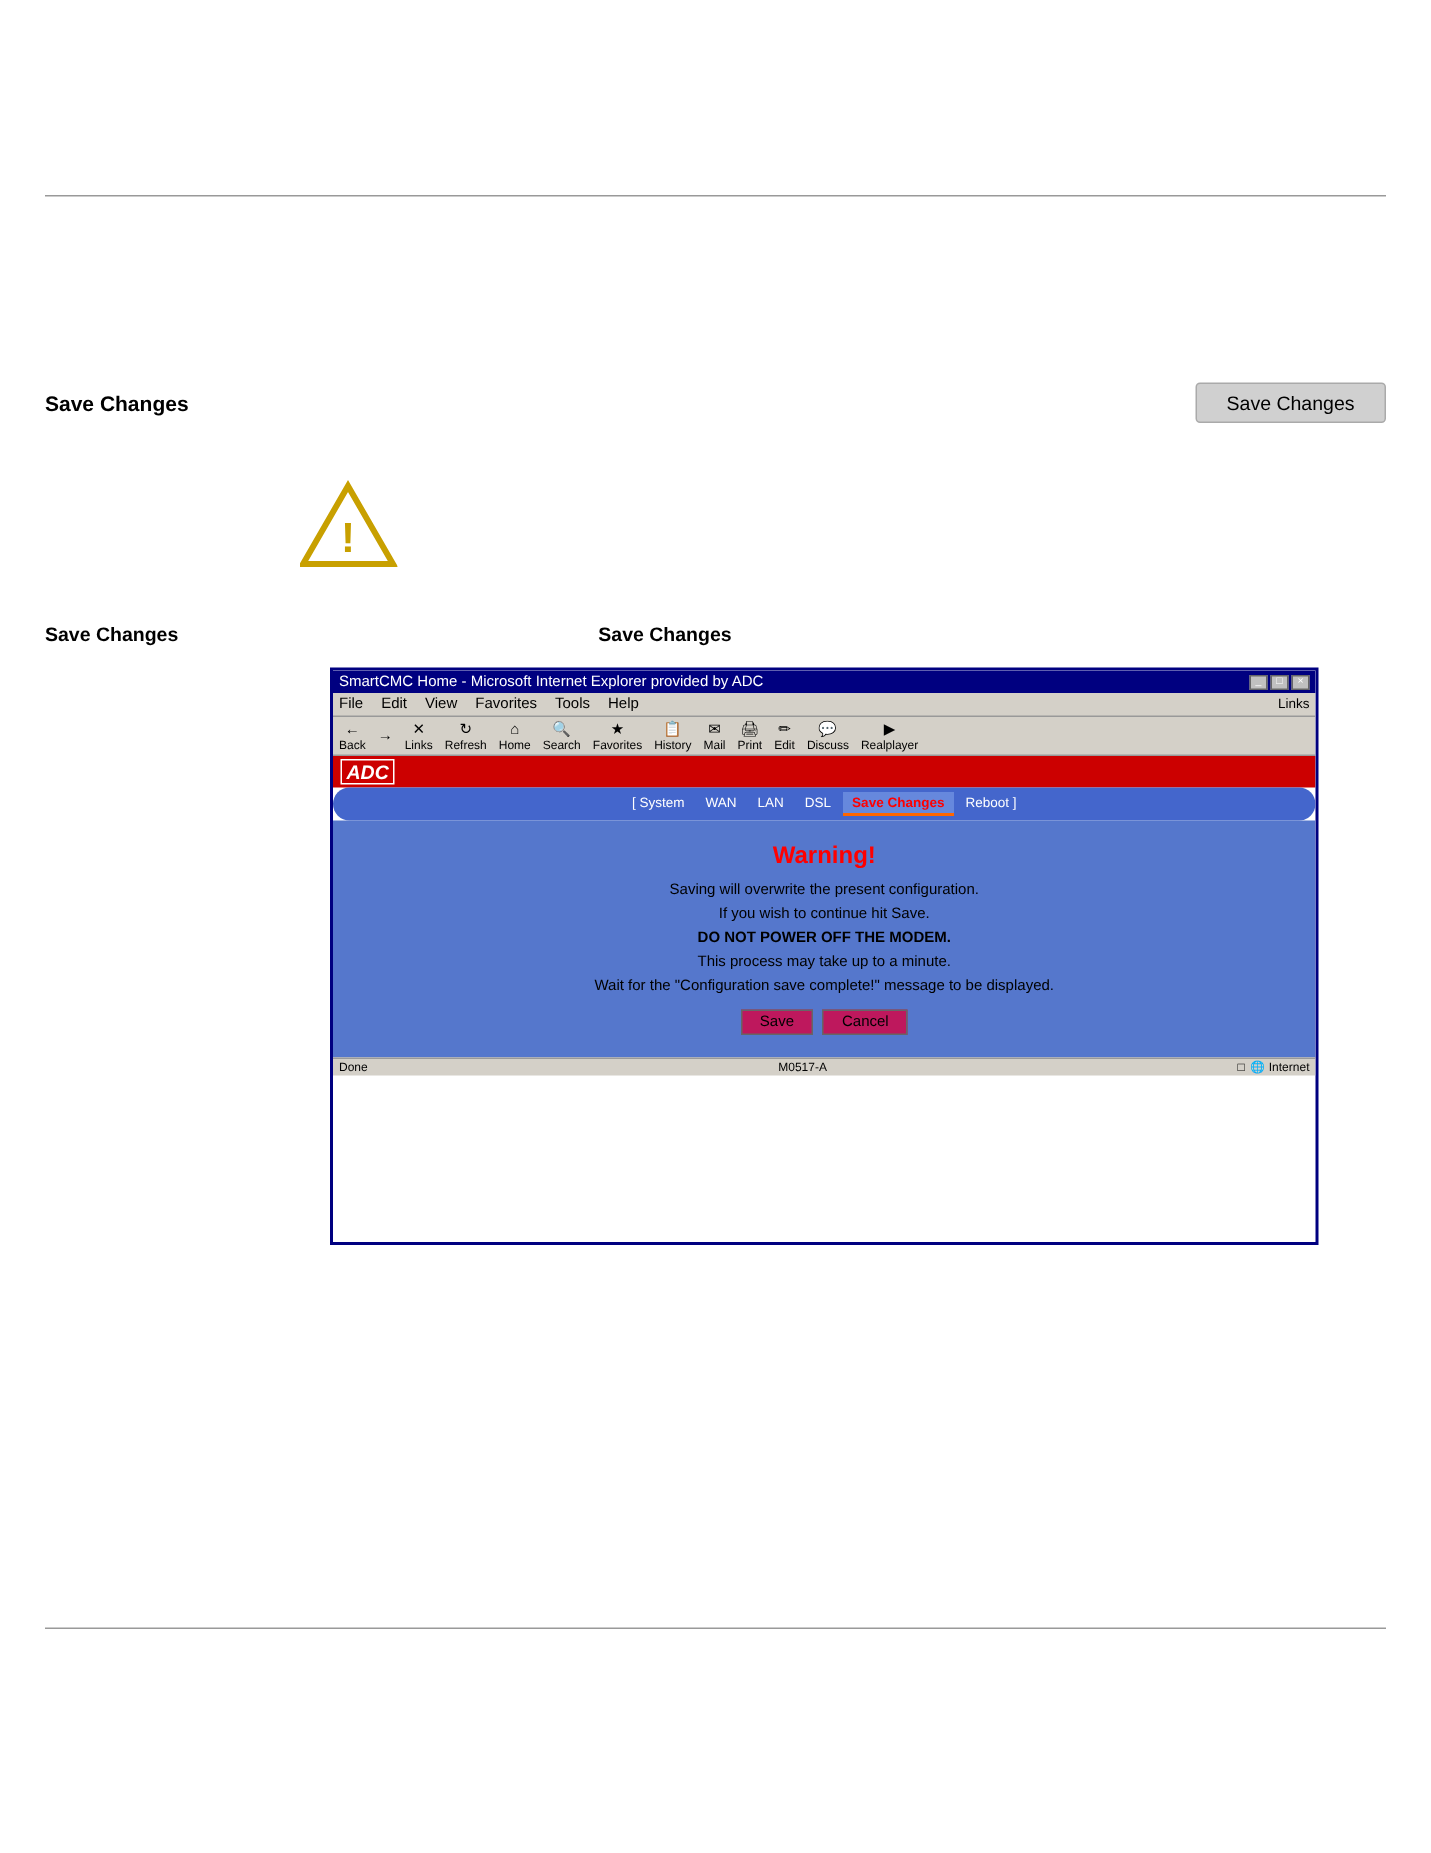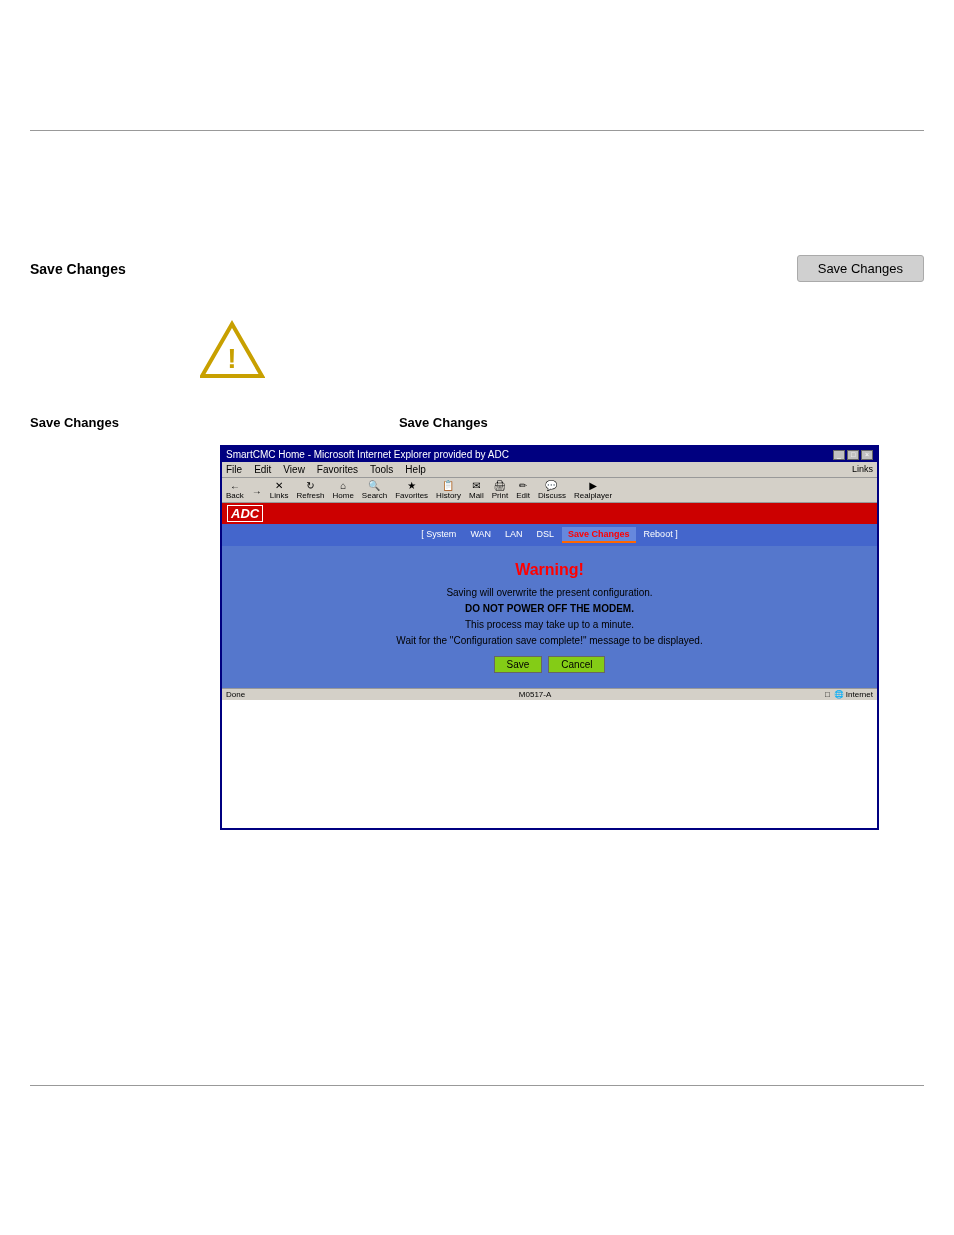--- a/index.html
+++ b/index.html
@@ -186,20 +186,21 @@
       text-align: right;
     }
 
     
     .nav-tabs {
       background: #4466cc;
       padding: 3px 0;
       display: flex;
       justify-content: center;
       gap: 2px;
+      border-radius: 11px;
     }
     .nav-tab {
       color: #fff;
       font-size: 9px;
       padding: 2px 6px;
       cursor: pointer;
     }
     .nav-tab.active {
       color: #ff0000;
       background: #6688dd;
@@ -234,21 +235,21 @@
     }
 
     .browser-buttons {
       display: flex;
       justify-content: center;
       gap: 6px;
       margin-top: 10px;
     }
 
     .browser-btn {
-      background: #84cc16;
+      background: #be185d;
       border: 1px solid #666;
       padding: 2px 12px;
       font-size: 10px;
       cursor: pointer;
     }
 
     
     .browser-statusbar {
       background: #d4d0c8;
       border-top: 1px solid #999;
@@ -381,20 +382,21 @@
     <span class="nav-tab">WAN</span>
     <span class="nav-tab">LAN</span>
     <span class="nav-tab">DSL</span>
     <span class="nav-tab active">Save Changes</span>
     <span class="nav-tab">Reboot ]</span>
   </div>
 
   <div class="browser-content">
     <div class="warning-title">Warning!</div>
     <div class="warning-text">Saving will overwrite the present configuration.</div>
+    <div class="warning-text">If you wish to continue hit Save.</div>
     <div class="warning-text bold">DO NOT POWER OFF THE MODEM.</div>
     <div class="warning-text">This process may take up to a minute.</div>
     <div class="warning-text">Wait for the "Configuration save complete!" message to be displayed.</div>
     <div class="browser-buttons">
       <button class="browser-btn">Save</button>
       <button class="browser-btn">Cancel</button>
     </div>
   </div>
 
   <div class="browser-statusbar">

